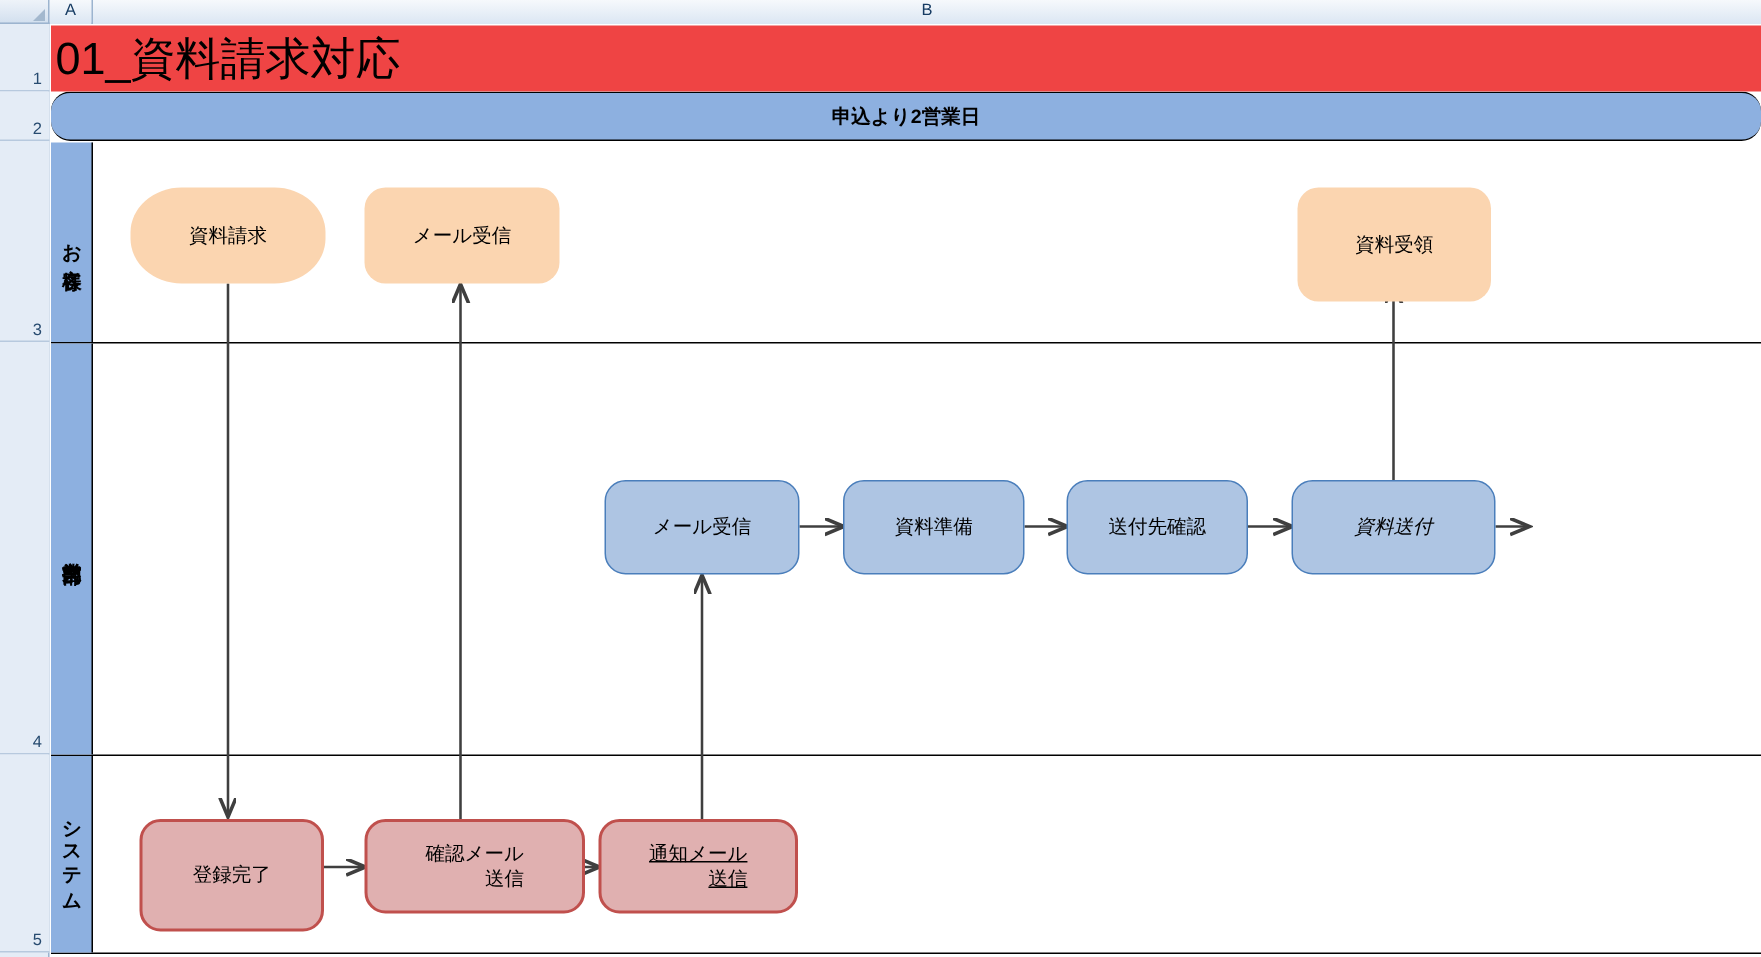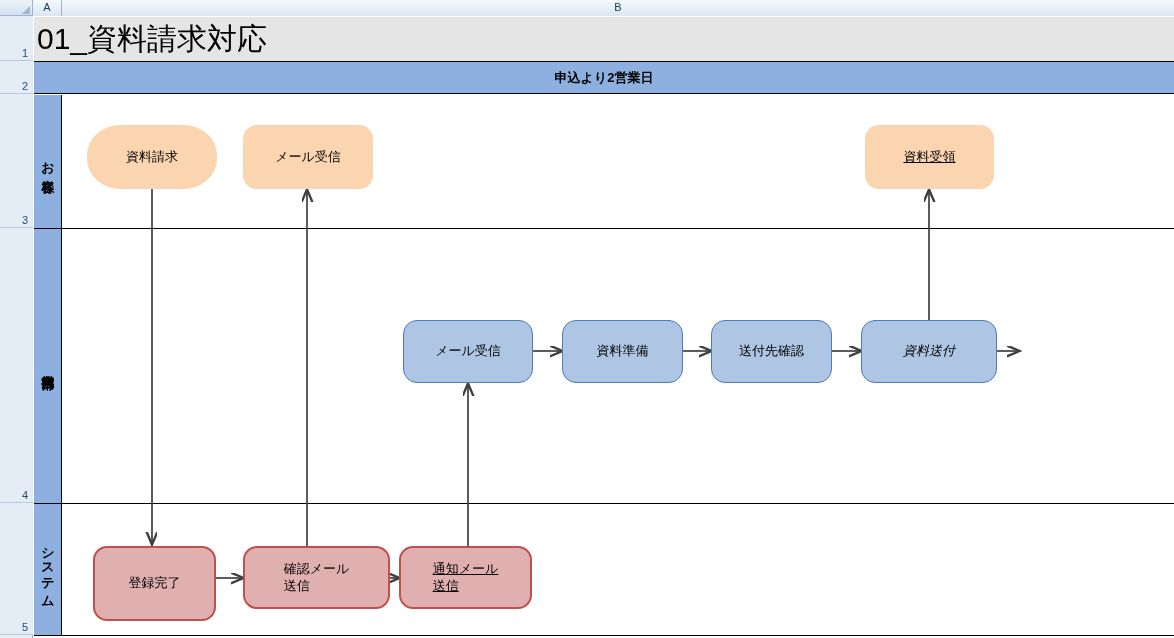--- a/index.html
+++ b/index.html
@@ -97,21 +97,21 @@
     writing-mode: vertical-rl;
     text-orientation: upright;
     letter-spacing: 1px;
   }
 
   
   .title-cell {
     position: absolute;
     left: 34px; top: 17px;
     width: 1140px; height: 44px;
-    background: #e5e5e5;
+    background: #ef4444;
     display: flex;
     align-items: center;
     font-size: 30px;
     color: #000;
     padding-left: 3px;
     box-sizing: border-box;
   }
   .banner {
     position: absolute;
     left: 34px; top: 61px;
@@ -119,20 +119,21 @@
     background: #8db0e0;
     border-top: 1px solid #000;
     border-bottom: 1px solid #000;
     box-sizing: border-box;
     display: flex;
     align-items: center;
     justify-content: center;
     font-size: 13px;
     font-weight: bold;
     color: #000;
+    border-radius: 13px;
   }
   .lane-body {
     position: absolute;
     background: #ffffff;
     box-sizing: border-box;
   }
   .lane-divider {
     position: absolute;
     left: 34px;
     width: 1140px;
@@ -140,21 +141,21 @@
     border-top: 1.5px solid #000;
   }
 
   
   .node {
     position: absolute;
     box-sizing: border-box;
     display: flex;
     align-items: center;
     justify-content: center;
-    text-align: left;
+    text-align: right;
     font-size: 13px;
     color: #000;
     line-height: 1.25;
     z-index: 4;
   }
   .node.orange {
     background: #fbd5b0;
     border: 1.6px solid #e79martinez;
   }
   .node.orange { border-color: #e8934a; }
@@ -245,21 +246,21 @@
       <line x1="832" y1="351" x2="861" y2="351"></line>
       <line x1="997" y1="351" x2="1019" y2="351"></line>
 
       <line x1="216" y1="578" x2="243" y2="578"></line>
       <line x1="372" y1="578" x2="399" y2="578"></line>
     </g>
   </svg>
 
   <div class="node orange r-lg" style="left:87px; top:125px; width:130px; height:64px;">資料請求</div>
   <div class="node orange r-md" style="left:243px; top:125px; width:130px; height:64px;">メール受信</div>
-  <div class="node orange r-md" style="left:865px; top:125px; width:129px; height:64px;text-decoration:underline;">資料受領</div>
+  <div class="node orange r-md" style="left:865px; top:125px; width:129px; height:76px;">資料受領</div>
 
   <div class="node blue r-md" style="left:403px; top:320px; width:130px; height:63px;">メール受信</div>
   <div class="node blue r-md" style="left:711px; top:320px; width:121px; height:63px;">送付先確認</div>
   <div class="node blue r-md" style="left:562px; top:320px; width:121px; height:63px;">資料準備</div>
   <div class="node blue r-md" style="left:861px; top:320px; width:136px; height:63px;font-style:italic;">資料送付</div>
 
   <div class="node pink r-md" style="left:93px; top:546px; width:123px; height:75px;">登録完了</div>
   <div class="node pink r-md" style="left:243px; top:546px; width:147px; height:63px; white-space:pre-line;">確認メール
 送信</div>
   <div class="node pink r-md" style="left:399px; top:546px; width:133px; height:63px; white-space:pre-line;text-decoration:underline;">通知メール

